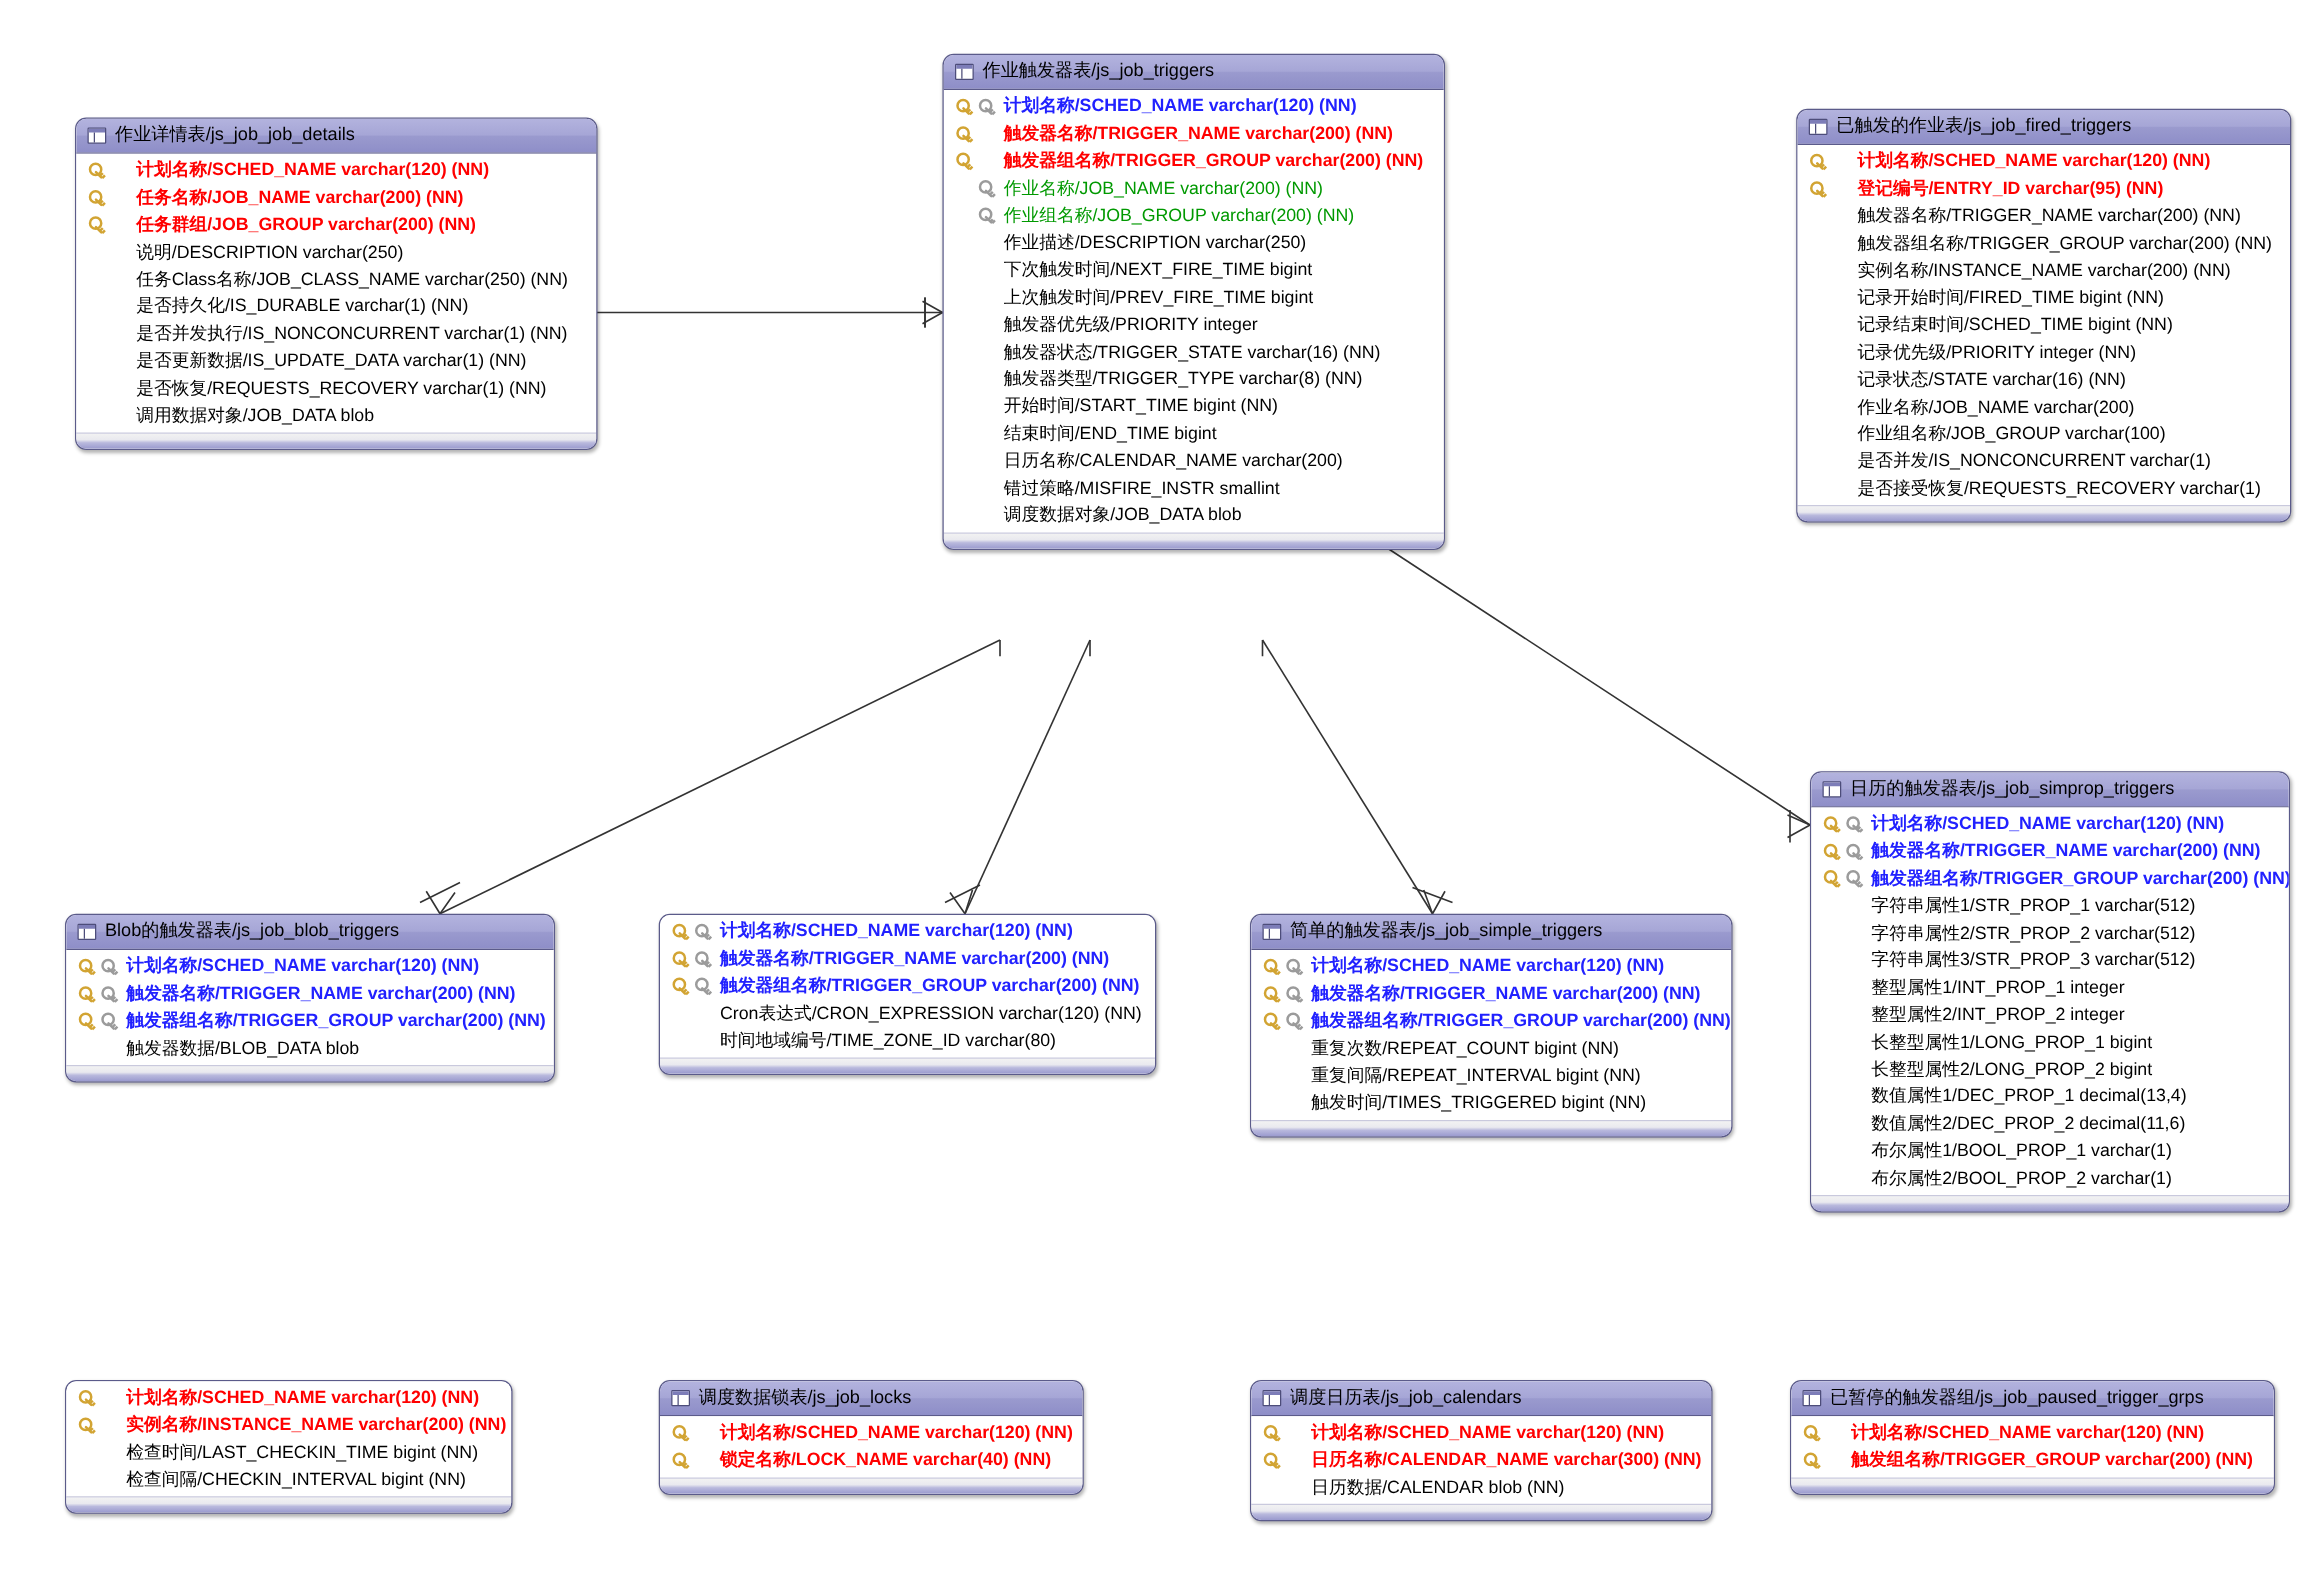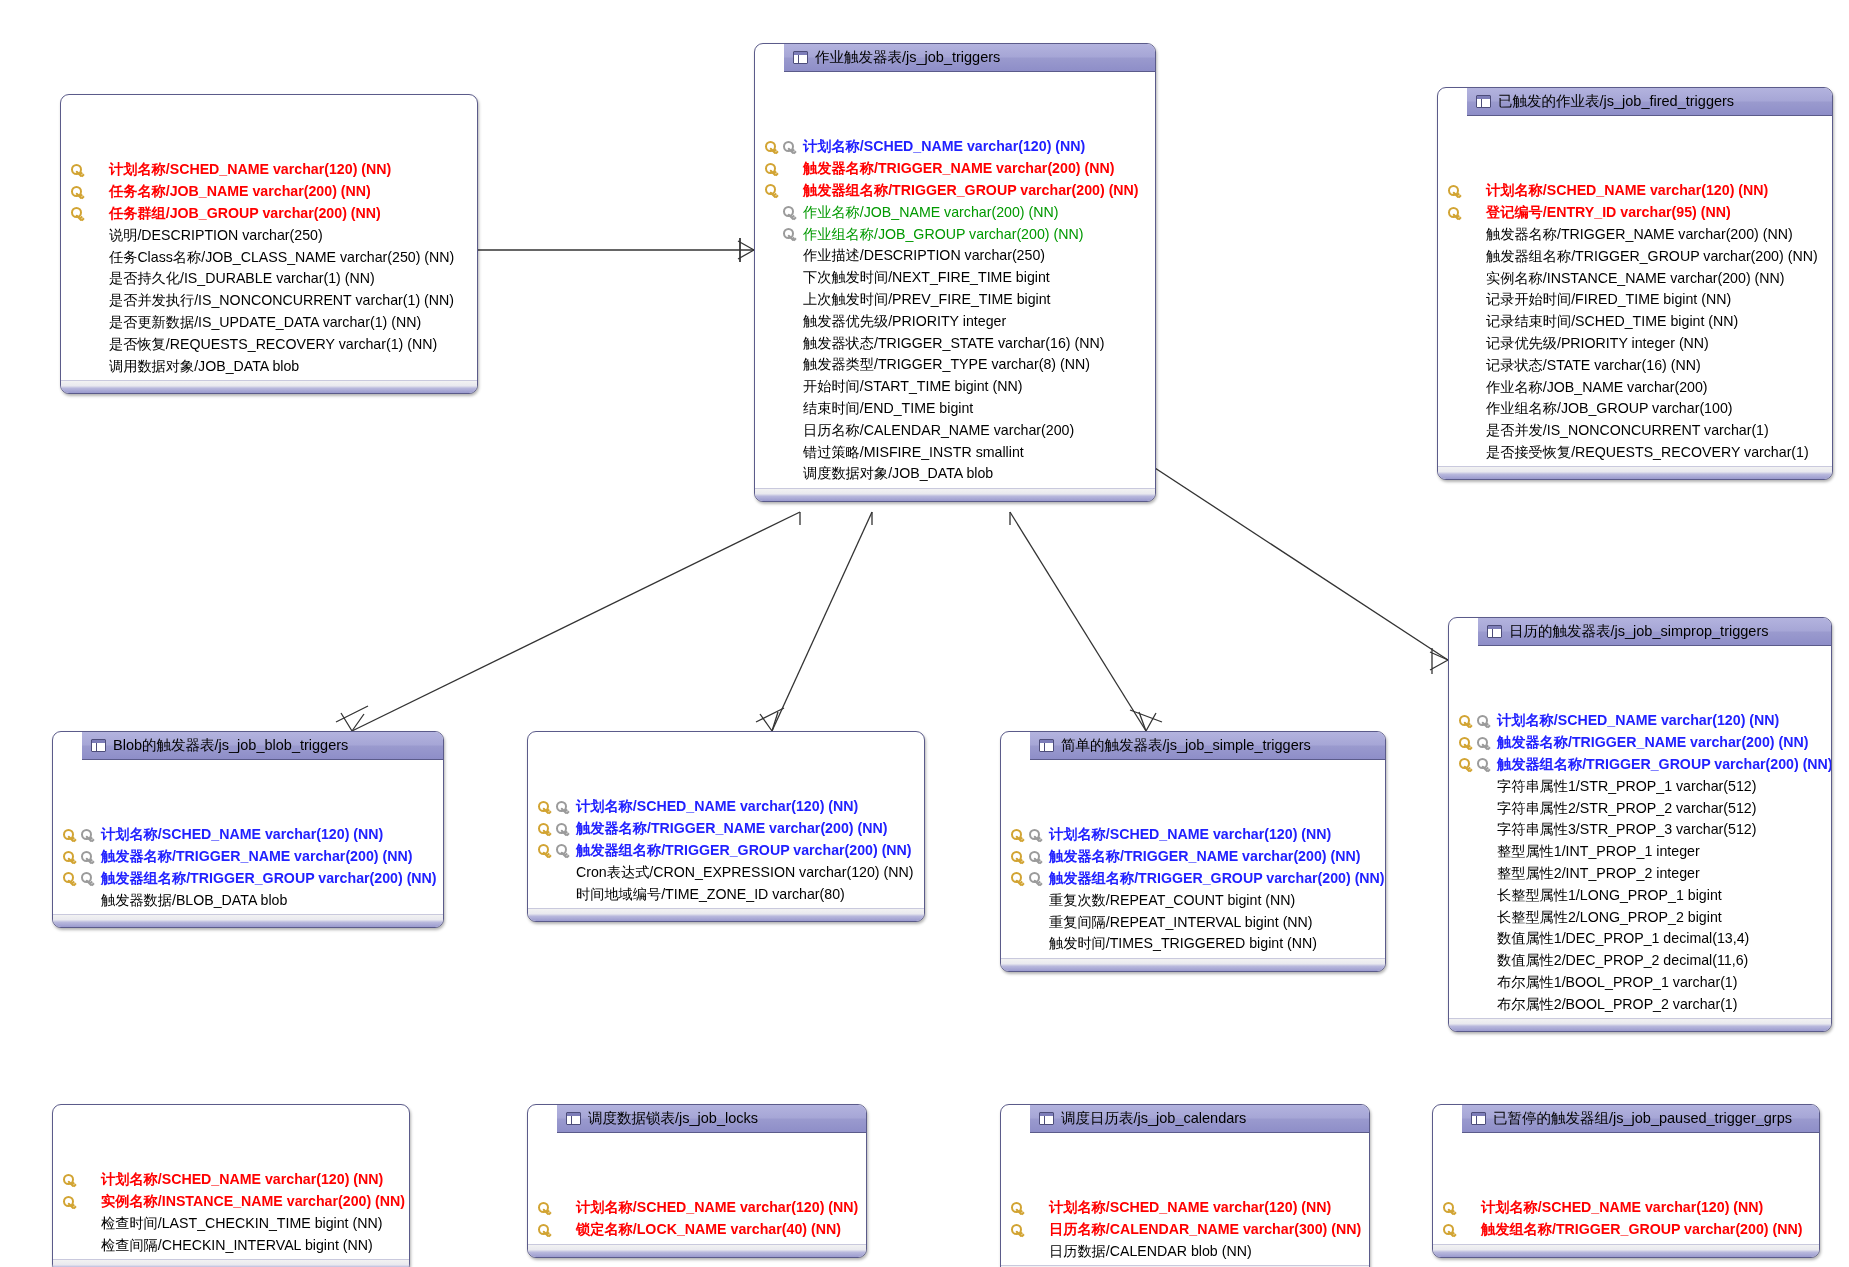--- a/index.html
+++ b/index.html
@@ -17,30 +17,30 @@
     background:#ffffff;
     box-shadow:1px 2px 3px rgba(0,0,0,0.30);
     overflow:hidden;
   }
   .ent-title{
     height:27px;line-height:27px;
     background:linear-gradient(to bottom,#b3b3de 0%,#a6a6d6 48%,#9a9ace 52%,#8e8ec8 100%);
     border-bottom:1px solid #5b5b8a;
     padding:0 2px 0 9px;
     font-size:14.5px;color:#000;white-space:nowrap;
-    display:flex;align-items:center;gap:7px;margin-left:29px;
+    display:flex;align-items:center;gap:7px;
   }
   .tbl-icon{
     display:inline-block;width:13px;height:11px;flex:none;
     background:#ffffff;border:1px solid #4d4d7a;position:relative;border-radius:1px;
   }
   .tbl-icon::before{content:"";position:absolute;left:0;right:0;top:0;height:3px;background:#7d7db8;}
   .tbl-icon::after{content:"";position:absolute;left:4px;top:3px;bottom:0;width:1px;background:#4d4d7a;}
 
-  .ent-body{background:#ffffff;padding:18px 0 3px 0;margin-top:46px;}
+  .ent-body{background:#ffffff;padding:2px 0 3px 0;}
   .attr{
     display:flex;align-items:center;
     height:21.8px;
     padding-left:8px;
     font-size:14.2px;white-space:nowrap;
   }
   .keyslot{width:18px;flex:none;display:flex;align-items:center;justify-content:center;}
   .attr-text{padding-left:4px;}
 
   
@@ -98,20 +98,24 @@
       <path d="M 1448,660 L 1430,652 M 1448,660 L 1430,670 M 1432,648 L 1432,674"></path>
 
       
       <path d="M 800,512 L 800,525 M 872,512 L 872,525 M 1010,512 L 1010,525"></path>
       <path d="M 740,238 L 740,262"></path>
     </g>
   </svg>
 
   <div id="entities-root">
       <div class="entity" style="left: 60px; top: 94px; width: 416px;">
+        <div class="ent-title">
+          <span class="tbl-icon"></span>
+          <span>作业详情表/js_job_job_details</span>
+        </div>
         <div class="ent-body">
           <div class="attr">
             <span class="keyslot">
               <span class="key pk">
                 <span class="bow"></span>
                 <span class="shaft"></span>
                 <span class="tooth1"></span>
                 <span class="tooth2"></span>
               </span>
             </span>

